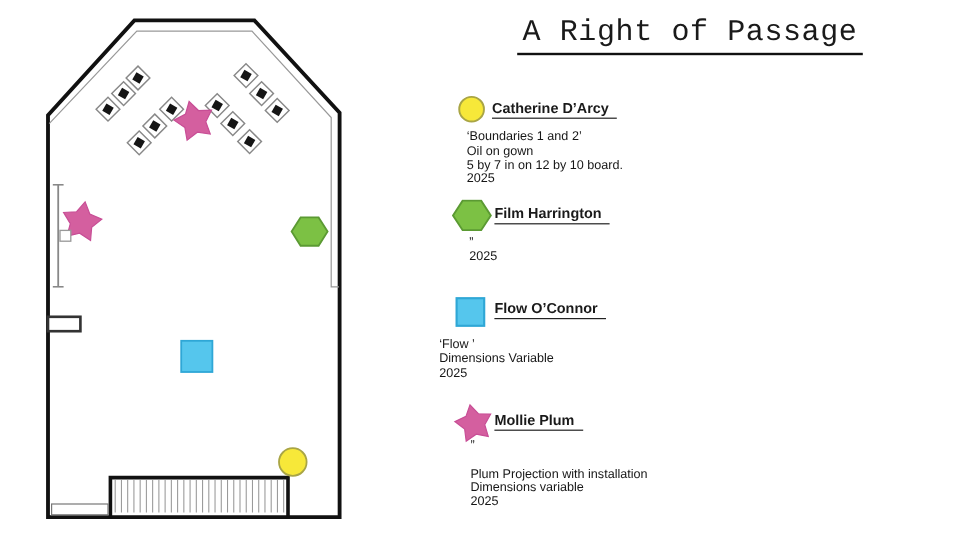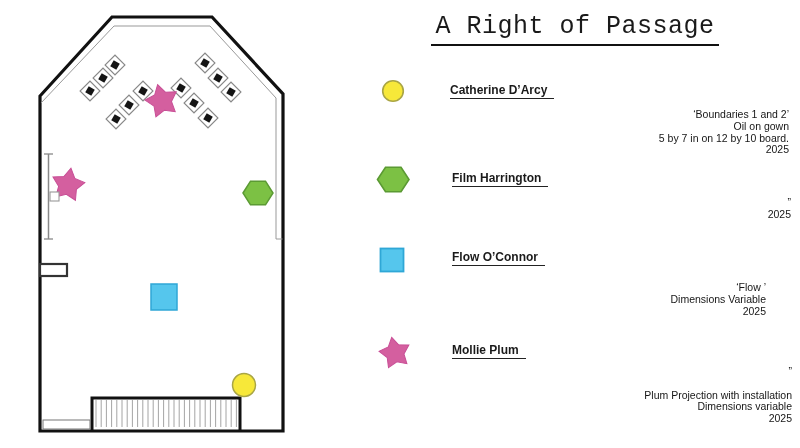--- a/index.html
+++ b/index.html
@@ -11,27 +11,27 @@
   #plan-wrap{left:0;top:0;width:320px;height:448px;}
   #page-title{
     left:430px;top:12px;width:290px;text-align:center;
     font-family:"Liberation Mono",monospace;font-size:25px;font-weight:400;
     letter-spacing:0.5px;white-space:nowrap;
   }
   #page-title .tspan{
     display:inline-block;border-bottom:2px solid #111;padding:0 4px 3px 4px;
   }
   .artist-name{
-    font-size:12px;font-weight:700;white-space:nowrap;margin-left:40px;
+    font-size:12px;font-weight:700;white-space:nowrap;
   }
   .artist-name .nspan{
     display:inline-block;border-bottom:1.3px solid #222;padding:0 7px 1px 0;
   }
   .desc{
-    font-size:10.5px;line-height:11.8px;width:400px;color:#161616;text-align:right;
+    font-size:10.5px;line-height:11.8px;width:400px;color:#161616;
   }
   .legend-icon{display:block;}
 </style>
 </head>
 <body>
 
 <div class="abs" id="plan-wrap">
   <svg id="plan" width="320" height="448" viewBox="0 0 320 448">
       <polygon points="40,431 40,96 112,17 212,17 283,94 283,431" fill="#fff" stroke="#111111" stroke-width="3.2" stroke-linejoin="miter"></polygon>
       <polyline points="41,103 114,26 210,26 276,98 276,239 282.5,239" fill="none" stroke="#999" stroke-width="1"></polyline>

